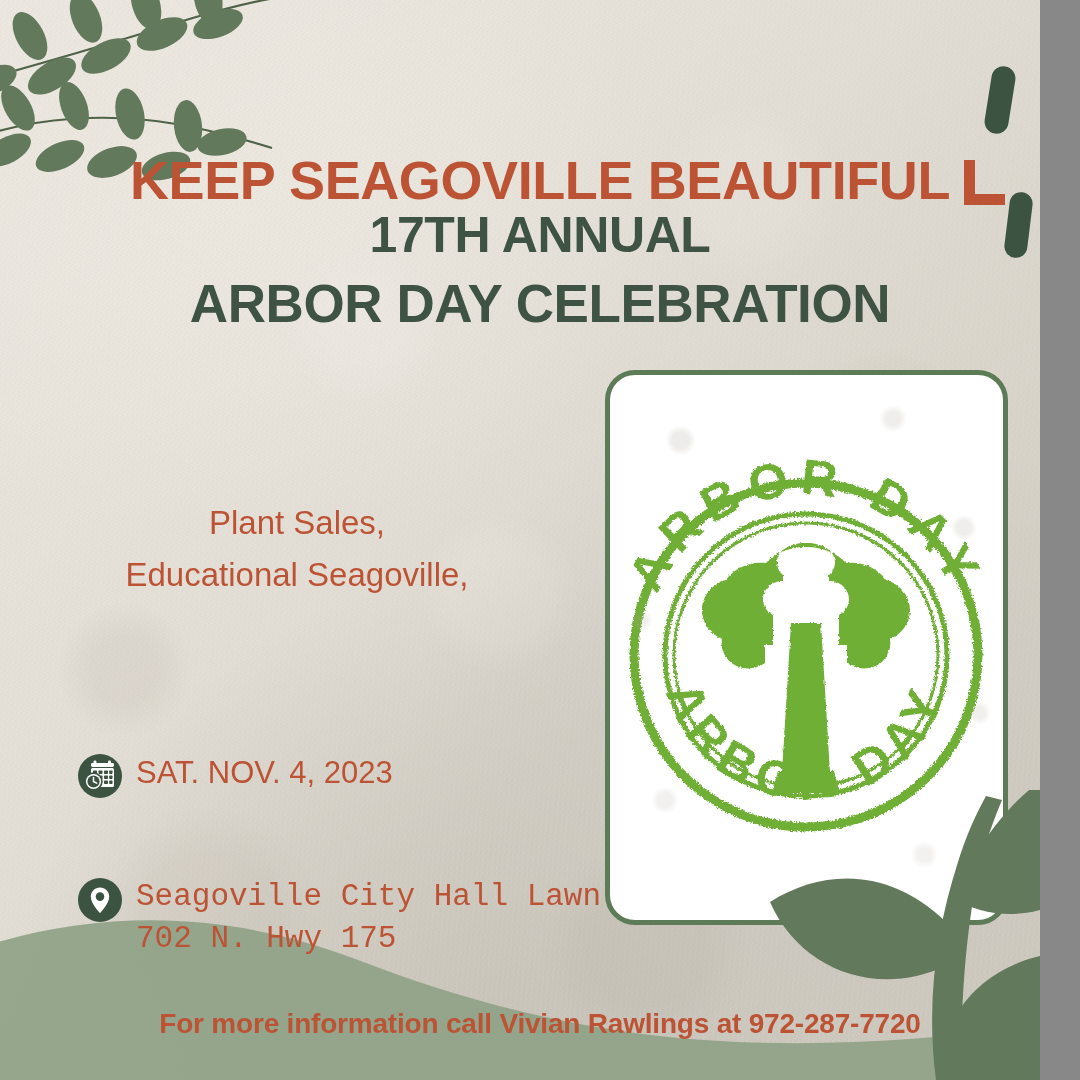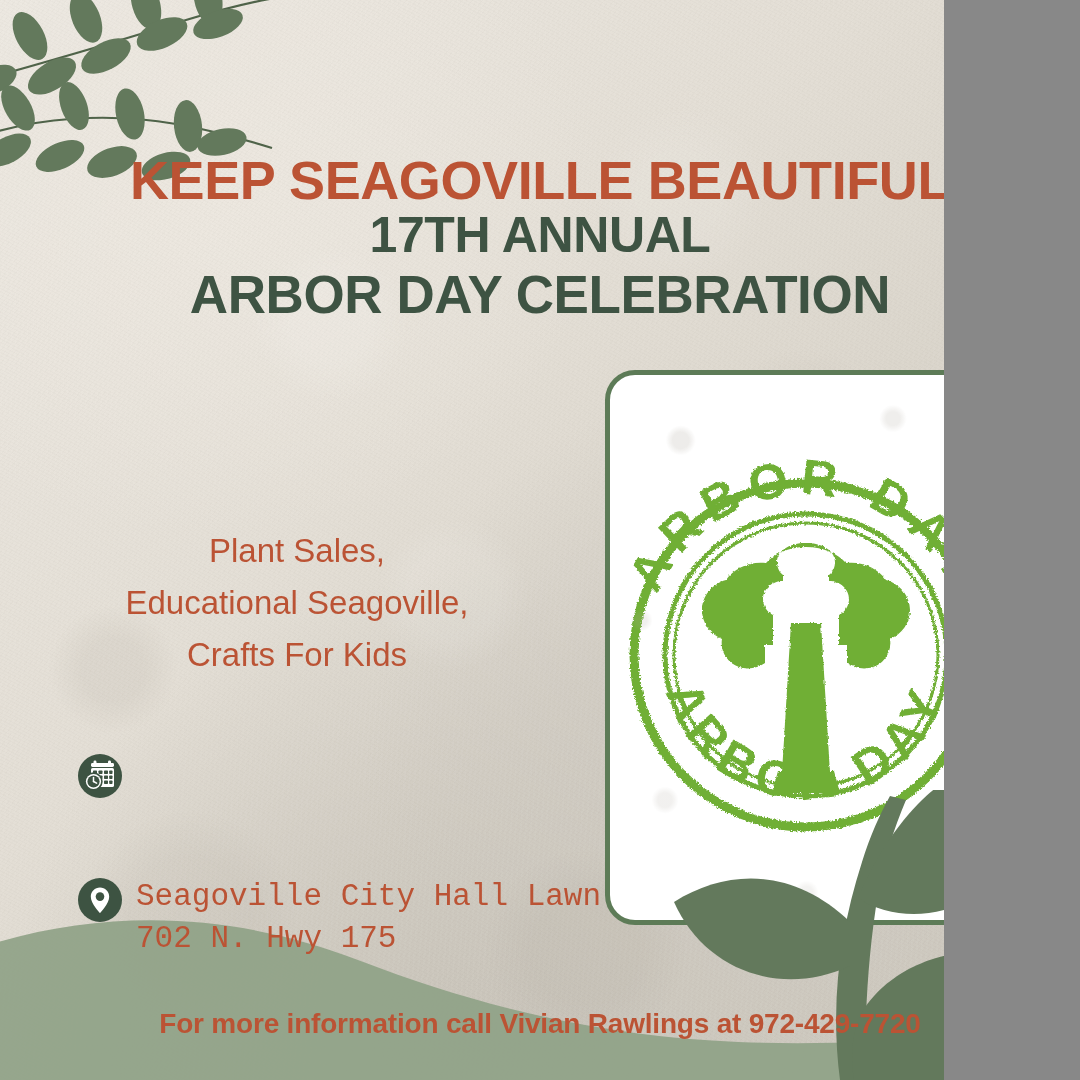--- a/index.html
+++ b/index.html
@@ -2,21 +2,21 @@
 <html><head>
 <meta charset="utf-8">
 <style>
   html, body {
     margin: 0;
     padding: 0;
     background: #888;
   }
   #flyer {
     position: relative;
-    width: 944px;
+    width: 1040px;
     height: 1080px;
     overflow: hidden;
     font-family: "Liberation Sans", sans-serif;
     background: #e6e1d9;
   }
 
   
   .bg-base {
     position: absolute;
     inset: 0;
@@ -85,34 +85,33 @@
     text-align: center;
   }
   .h-line {
     font-weight: 700;
     letter-spacing: -0.4px;
     line-height: 1.06;
     white-space: nowrap;
   }
   .h1 { font-size: 54px; color: #bb5334; }
   .h2 { font-size: 50px; color: #3e5343; margin-top: 0; }
-  .h3 { font-size: 53px; color: #3e5343; margin-top: 5px; }
+  .h3 { font-size: 53px; color: #3e5343; margin-top: 14px; }
 
   
   .activities {
     position: absolute;
     left: 62px;
     top: 497px;
     width: 470px;
     text-align: center;
     color: #bb5334;
     font-size: 33px;
     line-height: 1.57;
     font-weight: 400;
-    margin-top: 28px;
   }
 
   
   .info-row {
     position: absolute;
     display: flex;
     align-items: flex-start;
     gap: 14px;
   }
   .row-date { left: 78px; top: 752px; }
@@ -212,21 +211,20 @@
 
   <div class="headings">
     <div class="h-line h1">KEEP SEAGOVILLE BEAUTIFUL</div>
     <div class="h-line h2">17TH ANNUAL</div>
     <div class="h-line h3">ARBOR DAY CELEBRATION</div>
   </div>
 
   <div class="activities">
     <div>Plant Sales,</div>
     <div>Educational Seagoville,</div>
-    <div>Crafts For Kids</div>
   </div>
 
   <div class="info-row row-date">
     <span class="row-icon">
       <svg width="44" height="44" viewBox="0 0 44 44">
         <circle cx="22" cy="22" r="22" fill="#3d5342"></circle>
         <g fill="#ffffff">
           <rect x="13" y="9" width="23" height="4" rx="1.4"></rect>
           <rect x="15.5" y="6.5" width="3" height="5" rx="1.4"></rect>
           <rect x="30" y="6.5" width="3" height="5" rx="1.4"></rect>
@@ -246,20 +244,21 @@
         <circle cx="15.5" cy="27.5" r="9.2" fill="#3d5342"></circle>
         <circle cx="15.5" cy="27.5" r="7.6" fill="#ffffff"></circle>
         <circle cx="15.5" cy="27.5" r="6.1" fill="#3d5342"></circle>
         <g stroke="#ffffff" stroke-width="1.5" stroke-linecap="round">
           <line x1="15.5" y1="27.5" x2="15.5" y2="23.4"></line>
           <line x1="15.5" y1="27.5" x2="18.6" y2="29.2"></line>
         </g>
       </svg>
     </span>
     <span class="row-text">
+      <div>SAT. NOV. 4, 2023</div>
     </span>
   </div>
 
   <div class="info-row row-place">
     <span class="row-icon">
       <svg width="44" height="44" viewBox="0 0 44 44">
         <circle cx="22" cy="22" r="22" fill="#3d5342"></circle>
         <path d="M22 9.5c-5.1 0-9.2 4.1-9.2 9.2 0 6.9 9.2 16.3 9.2 16.3s9.2-9.4 9.2-16.3c0-5.1-4.1-9.2-9.2-9.2z" fill="#ffffff"></path>
         <circle cx="22" cy="18.6" r="4.3" fill="#3d5342"></circle>
       </svg>
@@ -336,15 +335,15 @@
 
   <svg class="br-leaves" viewBox="0 0 300 290">
     <g fill="#63795c">
       <path d="M196 290 C186 214 196 140 218 72 C226 46 236 24 246 6 L262 10 C250 38 240 70 234 104 C224 164 220 230 222 290 Z"></path>
       <path d="M214 108 C250 22 300 -8 300 -8 L300 120 C270 128 238 124 214 108 Z"></path>
       <path d="M206 132 C150 78 84 78 30 112 C60 180 136 208 206 176 Z"></path>
       <path d="M218 222 C246 176 300 166 300 166 L300 290 L210 290 C206 266 208 242 218 222 Z"></path>
     </g>
   </svg>
 
-  <div class="footer">For more information call Vivian Rawlings at 972-429-7720</div>
+  <div class="footer">For more information call Vivian Rawlings at 972-287-7720</div>
 
 </div>
 
 </body></html>

